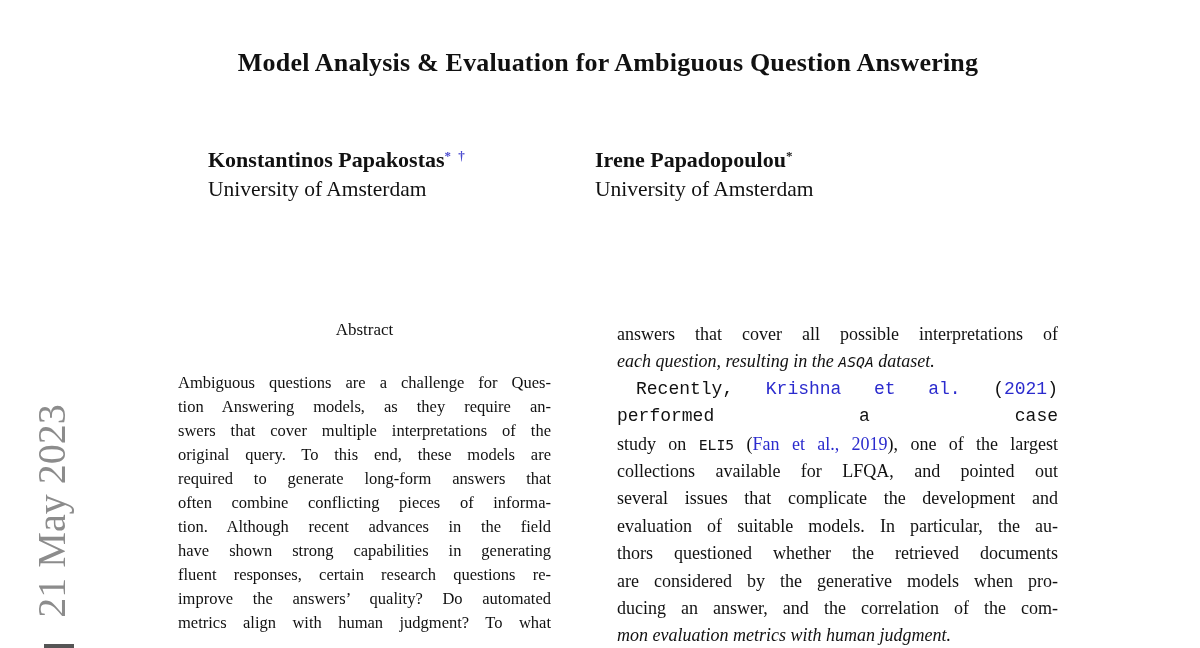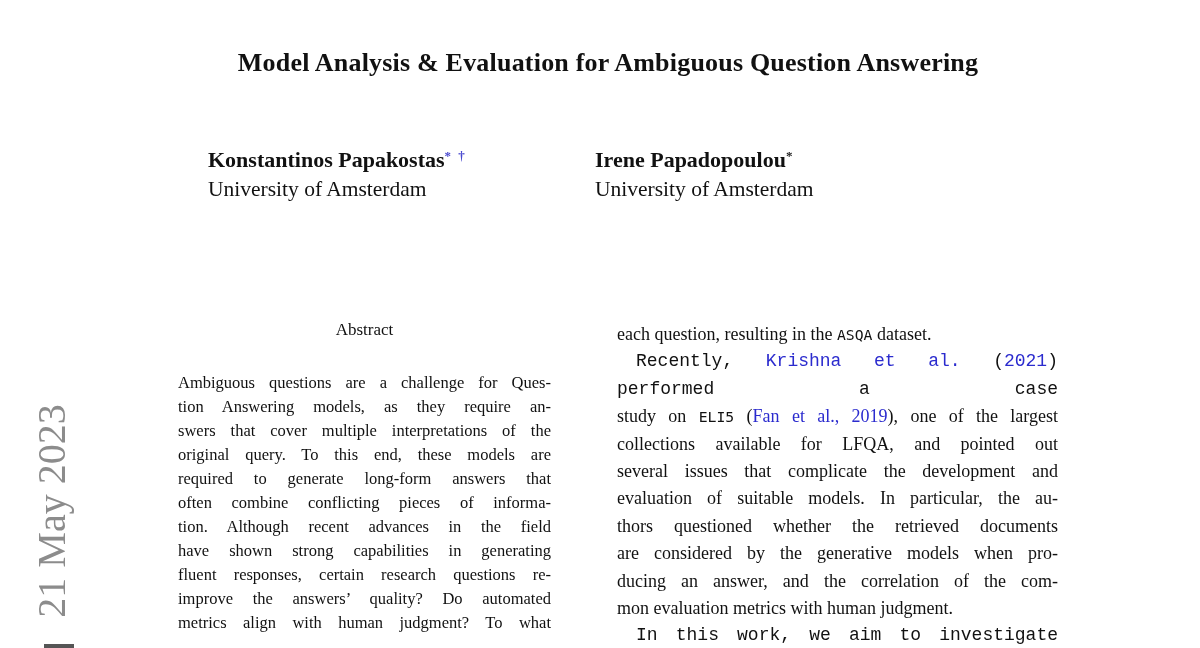--- a/index.html
+++ b/index.html
@@ -69,21 +69,21 @@
     left: 617px;
     width: 441px;
     font-size: 18px;
     line-height: 27.4px;
   }
   .tline {
     text-align: justify;
     text-align-last: justify;
     white-space: normal;
   }
-  .tline.pend { text-align-last: left; }
+  .tline.pend { text-align-last: left; font-style: italic; }
   .tline.pind { text-indent: 19px; font-family: Liberation Mono, monospace; }
   .mono {
     font-family: "DejaVu Sans Mono", "Liberation Mono", monospace;
     font-size: 0.82em;
   }
   .cite { color: var(--link, #2b2bce); }
   .watermark-date {
     position: absolute;
     left: -63px;
     top: 486px;
@@ -137,20 +137,21 @@
       <div class="tline"><span>required to generate long-form answers that</span></div>
       <div class="tline"><span>often combine conflicting pieces of informa-</span></div>
       <div class="tline"><span>tion.  Although recent advances in the field</span></div>
       <div class="tline"><span>have shown strong capabilities in generating</span></div>
       <div class="tline"><span>fluent responses, certain research questions re-</span></div>
       <div class="tline"><span>improve the answers’ quality?  Do automated</span></div>
       <div class="tline"><span>metrics align with human judgment? To what</span></div>
     </div>
 
   <div class="right-column">
+      <div class="tline"><span>answers that cover all possible interpretations of</span></div>
       <div class="tline pend"><span>each question, resulting in the </span><span class="mono">ASQA</span><span> dataset.</span></div>
       <div class="tline pind"><span>Recently, </span><span class="cite">Krishna et al.</span><span> (</span><span class="cite">2021</span><span>) performed a case</span></div>
       <div class="tline"><span>study on </span><span class="mono">ELI5</span><span> (</span><span class="cite">Fan et al., 2019</span><span>), one of the largest</span></div>
       <div class="tline"><span>collections available for LFQA, and pointed out</span></div>
       <div class="tline"><span>several issues that complicate the development and</span></div>
       <div class="tline"><span>evaluation of suitable models. In particular, the au-</span></div>
       <div class="tline"><span>thors questioned whether the retrieved documents</span></div>
       <div class="tline"><span>are considered by the generative models when pro-</span></div>
       <div class="tline"><span>ducing an answer, and the correlation of the com-</span></div>
       <div class="tline pend"><span>mon evaluation metrics with human judgment.</span></div>

